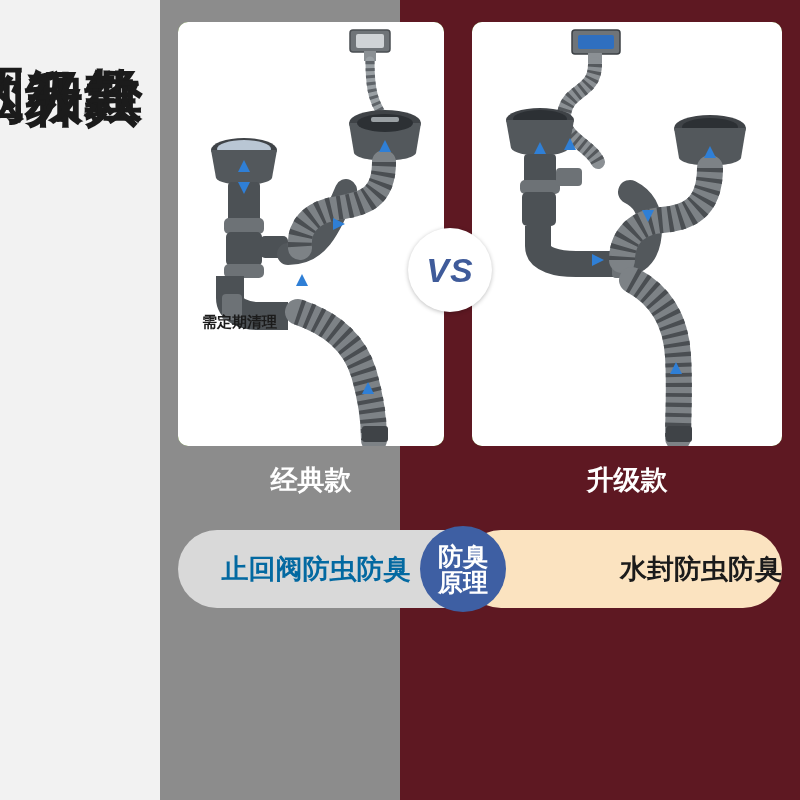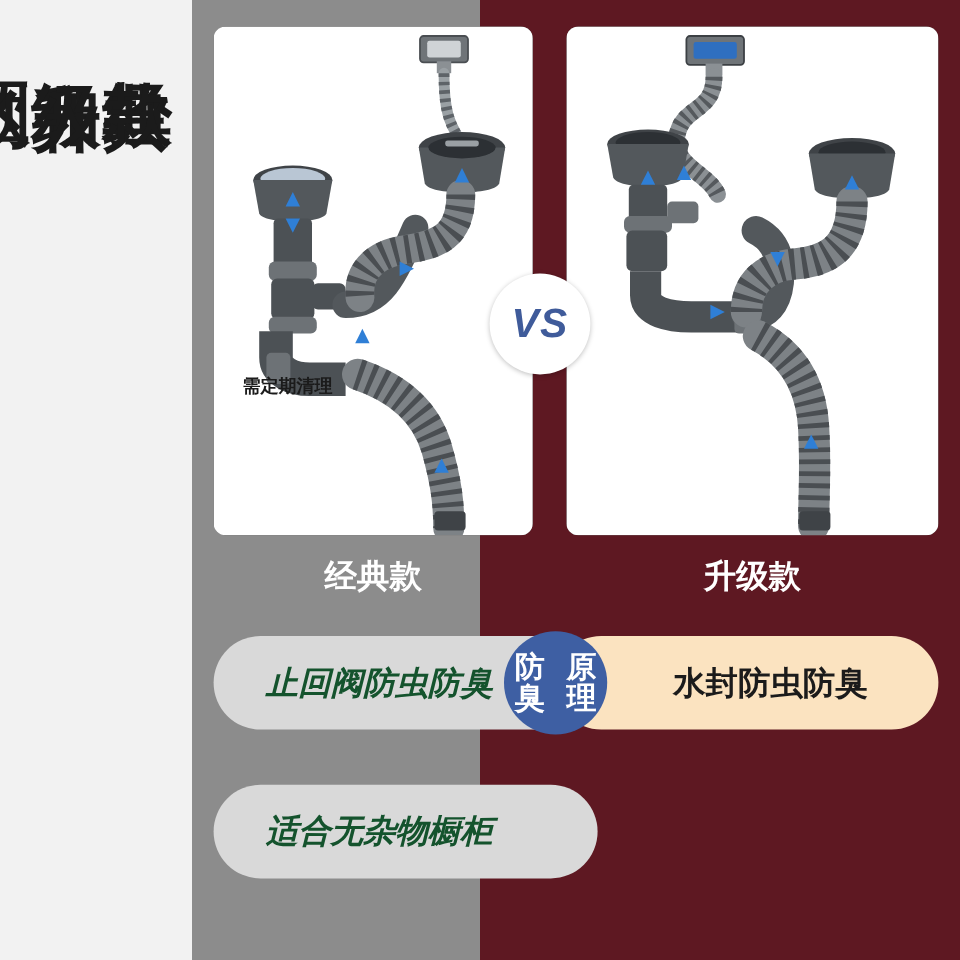--- a/index.html
+++ b/index.html
@@ -52,21 +52,21 @@
   }
   .panel-right {
     left: 400px;
     width: 400px;
     background: #5e1822;
   }
 
   .photo {
     position: absolute;
     top: 22px;
-    background: #737373;
+    background: #4d7c0f;
     border-radius: 10px;
     overflow: hidden;
   }
   .photo-left {
     left: 178px;
     width: 266px;
     height: 424px;
   }
   .photo-right {
     left: 472px;
@@ -133,50 +133,49 @@
   .feat-right-pill {
     position: absolute;
     right: 0;
     top: 0;
     width: 320px;
     height: 78px;
     background: #fbe3c0;
     border-radius: 39px;
     display: flex;
     align-items: center;
-    justify-content: center;
+    justify-content: flex-end;
   }
   .feat-left-pill .txt {
-    color: #14532d;
+    color: #0369a1;
     font-size: 27px;
     font-weight: bold;
     margin-right: 44px;
-    font-style: italic;
   }
   .feat-right-pill .txt {
     color: #1b1b1b;
     font-size: 27px;
     font-weight: bold;
     margin-left: 40px;
   }
   .feat-badge {
     position: absolute;
     left: 242px;
     top: -4px;
     width: 86px;
     height: 86px;
     border-radius: 50%;
     background: #3e5fa3;
     color: #ffffff;
     display: flex;
+    flex-direction: column;
     align-items: center;
     justify-content: center;
     line-height: 1.05;
     z-index: 7;
-    text-align: center;
   }
   .feat-badge .b1, .feat-badge .b2 {
     font-size: 25px;
     font-weight: bold;
   }
 </style>
 </head>
 <body>
 
 <div class="page">
@@ -323,18 +322,15 @@
     <div class="feat-right-pill">
       <span class="txt">水封防虫防臭</span>
     </div>
     <div class="feat-badge">
       <span class="b1">防臭</span>
       <span class="b2">原理</span>
     </div>
   </div>
 
   <div class="feat-row feat-row-2">
-    <div class="feat-left-pill">
-      <span class="txt">适合无杂物橱柜</span>
-    </div>
   </div>
 
 </div>
 
 </body></html>

